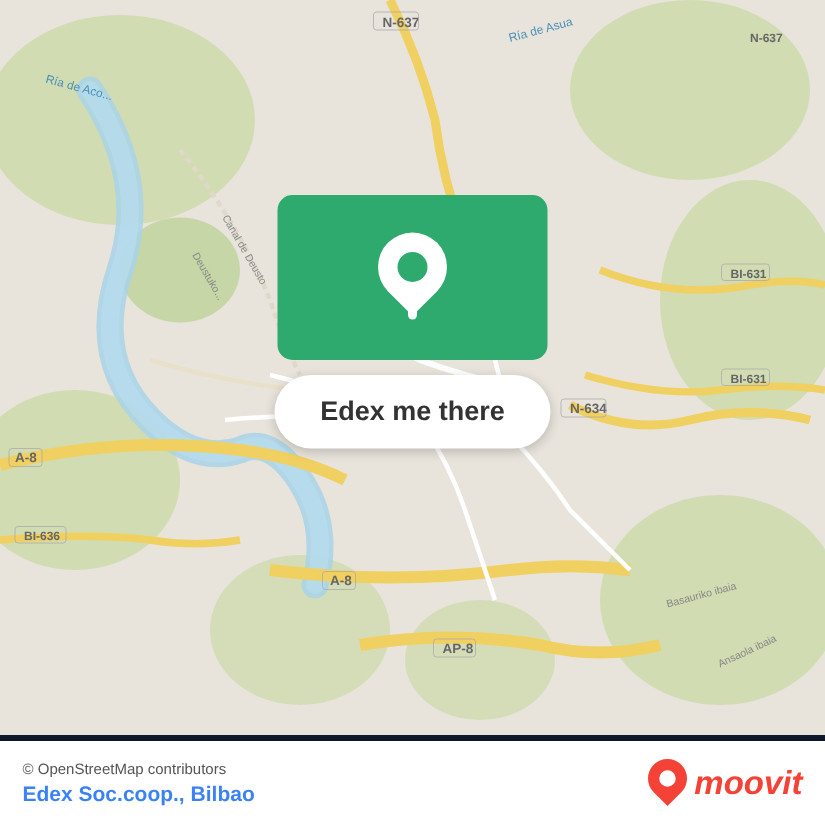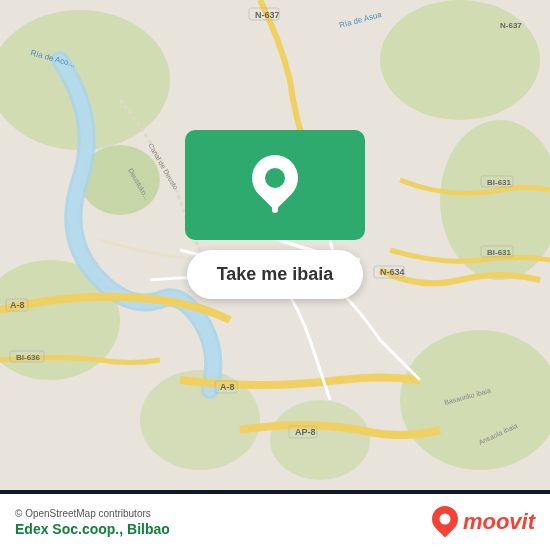--- a/index.html
+++ b/index.html
@@ -122,21 +122,21 @@
     }
 
     .attribution {
       font-size: 10px;
       color: #555;
     }
 
     .location-label {
       font-size: 14px;
       font-weight: bold;
-      color: #15803d;
+      color: #3b82f6;
       margin-top: 2px;
     }
 
     .moovit-logo {
       display: flex;
       align-items: center;
       gap: 5px;
     }
 
     .moovit-pin {
@@ -260,21 +260,21 @@
     <text x="445" y="405" font-size="7" fill="#888" font-family="Arial" transform="rotate(-15, 445, 405)">Basauriko ibaia</text>
   </svg>
 
   <div class="cta-overlay">
     <div class="cta-green-box">
       <div class="location-pin">
         <div class="pin-circle"></div>
         <div class="pin-tail"></div>
       </div>
     </div>
-    <button class="cta-button">Take me ibaia</button>
+    <button class="cta-button">Edex me there</button>
   </div>
 </div>
 
 <div id="bottom-bar">
   <div class="bottom-text-group">
     <span class="attribution">© OpenStreetMap contributors</span>
     <span class="location-label">Edex Soc.coop., Bilbao</span>
   </div>
   <div class="moovit-logo">
     <div class="moovit-pin">

